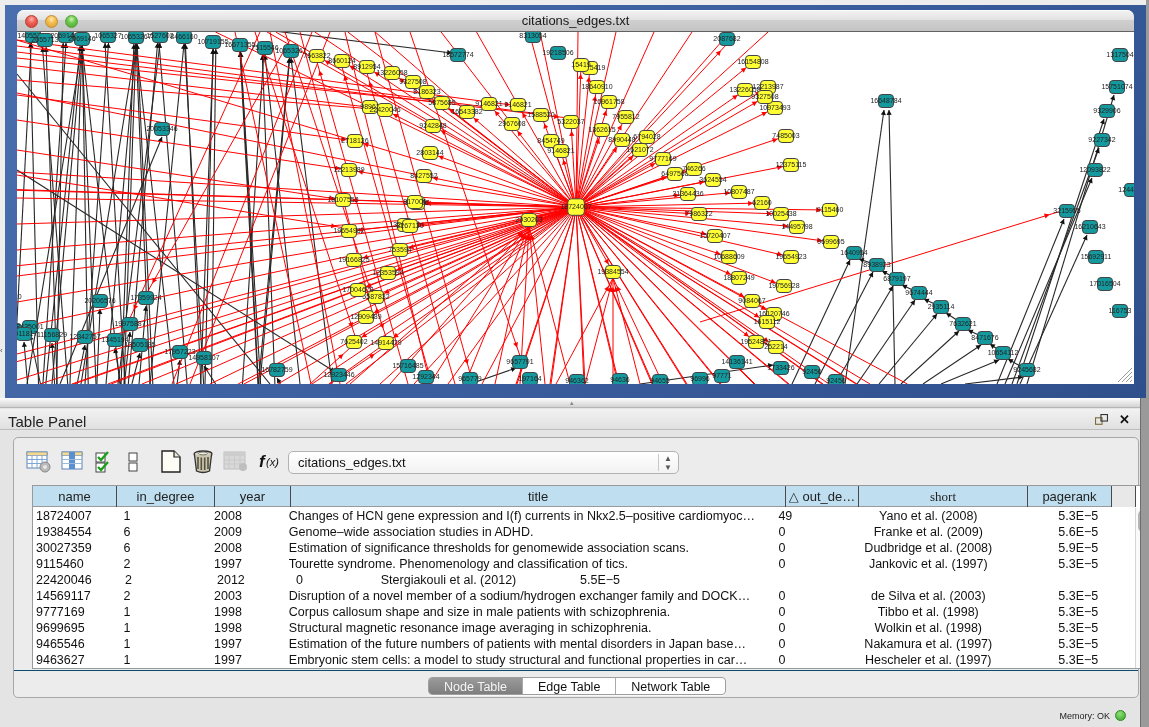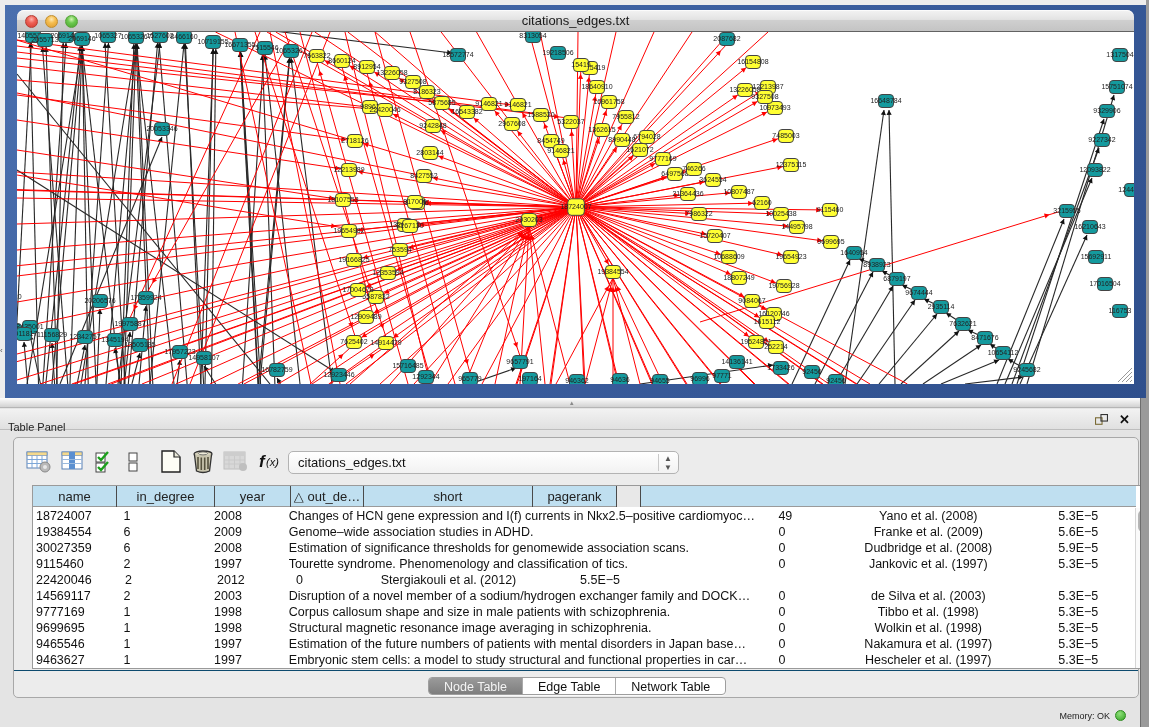--- a/index.html
+++ b/index.html
@@ -17,40 +17,40 @@
 #t2 { left:28px; background:radial-gradient(circle at 50% 30%, #ffe9b3 0%, #f5bd4f 40%, #dd9b2f 100%); border:1px solid #c18e2e; }
 #t3 { left:48px; background:radial-gradient(circle at 50% 30%, #d2f5b3 0%, #6cc94f 40%, #4aa32f 100%); border:1px solid #57a13a; }
 #titlebar .tl { top:5px; }
 #ttext { position:absolute; top:3px; left:0; width:1117px; text-align:center; font-size:13px; color:#1a1a1a; }
 #canvas { position:absolute; left:17px; top:32px; width:1117px; height:352px; background:#fff; }
 svg text { font-family:"Liberation Sans",sans-serif; }
 
 #divider { position:absolute; left:0; top:398px; width:1140px; height:10px; background:linear-gradient(#fdfdfd,#d2d2d2); border-bottom:1px solid #b5b5b5; }
 #divider .nub { position:absolute; left:570px; top:2px; width:9px; height:5px; color:#8a8a8a; font-size:7px; line-height:5px; }
 #tphead { position:absolute; left:0; top:409px; width:1140px; height:21px; background:linear-gradient(#f2f2f2,#e0e0e0); border-bottom:1px solid #bdbdbd; }
-#tphead .lbl { position:absolute; left:8px; top:12px; font-size:11px; color:#222;text-align:right; }
+#tphead .lbl { position:absolute; left:8px; top:4px; font-size:15px; color:#222;text-align:right; }
 #tpbody { position:absolute; left:0; top:431px; width:1140px; height:296px; background:#e4e4e4; }
 #contentbox { position:absolute; left:13px; top:6px; width:1126px; height:261px; background:#ececec; border:1px solid #a8a8a8; border-radius:5px; }
 #combo { position:absolute; left:274px; top:13px; width:391px; height:23px; background:linear-gradient(#fff,#f2f2f2); border:1px solid #b3b3b3; border-radius:5px; font-size:13px; color:#111; line-height:21px; padding-left:9px; }
 #combo .step { position:absolute; right:6px; top:2px; font-size:8px; color:#555; line-height:9px; border-left:1px solid #c9c9c9; padding-left:5px; height:17px; }
 #tablebox { position:absolute; left:18px; top:47px; width:1120px; height:184px; background:#fff; border:1px solid #9a9a9a; border-radius:0; }
 #thead { position:absolute; left:0; top:0; width:1103px; height:21px; background:#bfdff0; border-bottom:1px solid #9a9a9a; display:flex; font-size:13px; color:#222; }
 #thead div { border-right:1px solid #4a4a4a; text-align:center; line-height:21px; height:21px; }
 #trows { position:absolute; left:0; top:22px; width:1103px; }
 .trow { display:flex; height:16px; font-size:12.5px; color:#111; line-height:16px; white-space:nowrap; }
 .trow div { overflow:hidden; }
 .c0 { width:84px; padding-left:3px; }
 .c1 { width:98px; padding-left:8px; }
 .c2 { width:76px; padding-left:2px; }
 .c3 { width:495px; padding-left:2px; }
 .c4 { width:73px; padding-left:5px; }
 .c5 { width:169px; text-align:center; }
 .c6 { width:84px; padding-left:5px;margin-left:42px; }
 #h0 { width:84px; } #h1 { width:98px; } #h2 { width:76px; } #h3 { width:495px; }
-#h4 { width:73px; } #h5 { width:169px; } #h6 { width:84px; } #h7 { width:24px; background:#e8e8e8; border-right:none; }
+#h4 { width:73px; } #h5 { width:169px;font-family:Liberation Serif, serif; } #h6 { width:84px; } #h7 { width:24px; background:#e8e8e8; border-right:none; }
 #vscroll { position:absolute; right:1px; top:22px; width:15px; height:160px; background:#fafafa; border-left:1px solid #d5d5d5; }
 #vthumb { position:absolute; left:2px; top:2px; width:10px; height:22px; background:linear-gradient(90deg,#b8b8b8,#989898); border-radius:5px; }
 #tabstrip { position:absolute; left:0; top:232px; width:1124px; height:20px; border-top:1px solid #0c4a6e; }
 #seg { position:absolute; left:414px; top:6px; height:18px; display:flex; border:1px solid #9e9e9e; border-radius:4px; overflow:hidden; background:#fff; box-shadow:0 1px 0 rgba(255,255,255,.7); }
 #seg div { font-size:12.5px; line-height:18px; padding:0 15px; color:#111; border-right:1px solid #aaa; }
 #seg .sel { background:linear-gradient(#9a9a9a,#7e7e7e); color:#f4f4f4; }
 #seg div:last-child { border-right:none; }
 #statusbar { position:absolute; left:0; top:268px; width:1140px; height:28px; }
 #mem { position:absolute; right:30px; top:280px; font-size:9px; color:#222; }
 #memdot { position:absolute; right:14px; top:279px; width:11px; height:11px; border-radius:50%; background:radial-gradient(circle at 40% 30%,#8fe07a,#35a425); border:1px solid #2c8a1e; }
@@ -901,20 +901,21 @@
  <text x="0" y="14" font-size="17" font-style="italic" font-weight="bold" font-family="Liberation Serif,serif" fill="#111">f</text>
  <text x="7" y="13" font-size="11" font-style="italic" font-family="Liberation Serif,serif" fill="#111">(x)</text>
 </g>
 </svg>
       <div id="combo">citations_edges.txt<div class="step">▲<br>▼</div></div>
       <div id="tablebox">
         <div id="thead">
           <div id="h0">name</div>
             <div id="h1">in_degree</div>
             <div id="h2">year</div>
+          <div id="h3">title</div>
             <div id="h4">△ out_de…</div>
             <div id="h5">short</div>
           <div id="h6">pagerank</div>
             <div id="h7"></div>
         </div>
         <div id="trows">
 <div class="trow">
               <div class="c0">18724007</div>
               <div class="c1">1</div>
               <div class="c2">2008</div>

